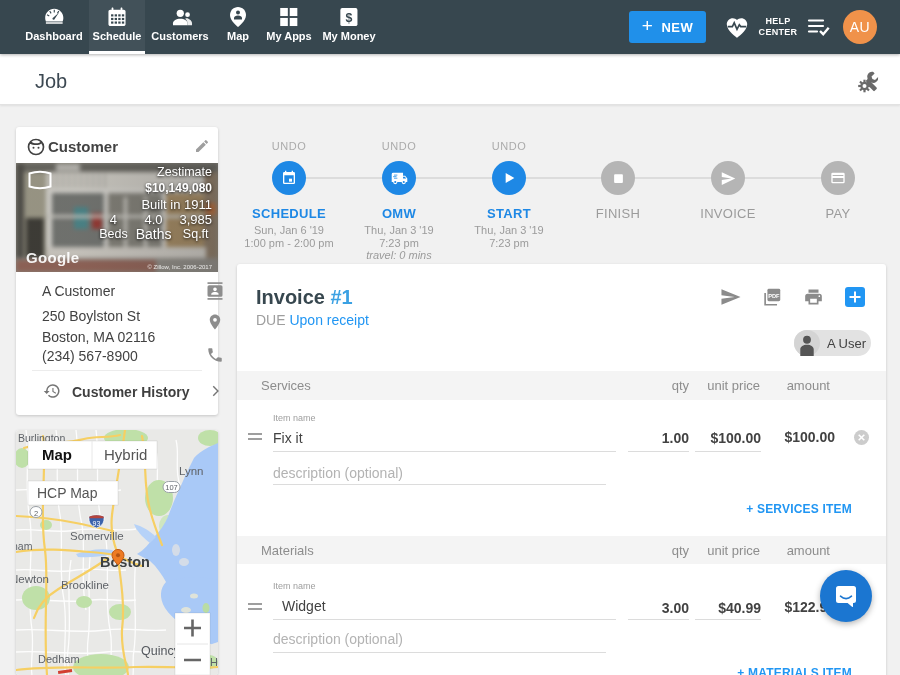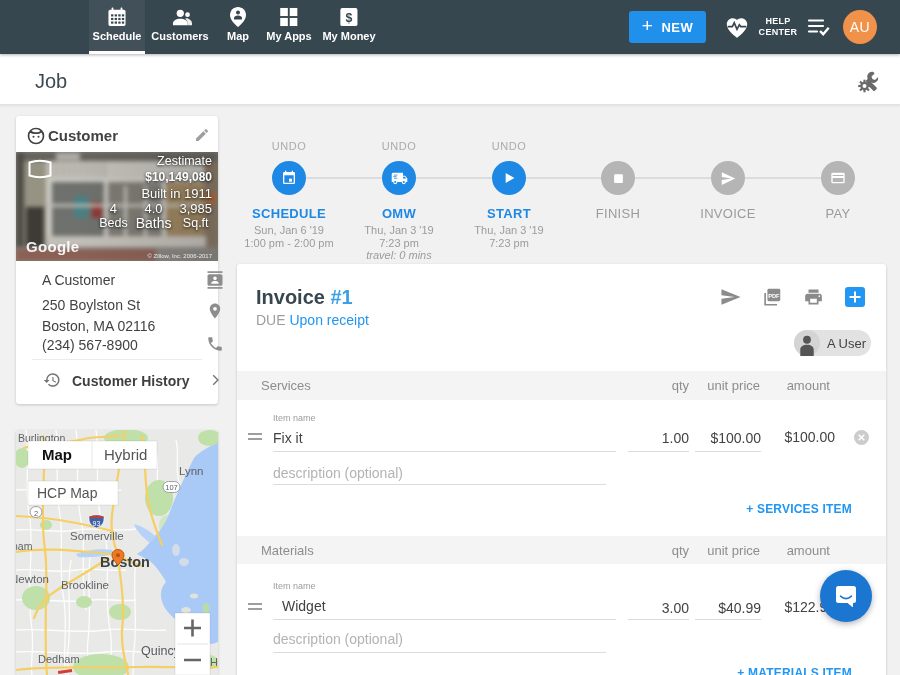--- a/index.html
+++ b/index.html
@@ -16,47 +16,61 @@
 #newbtn { position:absolute; left:629px; top:11px; width:77px; height:32px; background:#2090ea; border-radius:3px; color:#fff; font-size:13px; font-weight:bold; display:flex; align-items:center; justify-content:center; letter-spacing:.5px; }
 #newbtn .pl { font-size:19px; font-weight:normal; margin-right:8px; margin-top:-2px; }
 #helpcenter { position:absolute; left:752px; top:16px; width:52px; text-align:center; color:#fff; font-size:9px; font-weight:bold; line-height:11px; letter-spacing:.3px;}
 #avatar { position:absolute; left:843px; top:10px; width:34px; height:34px; border-radius:50%; background:#f0924a; color:#fff; font-size:14px; display:flex; align-items:center; justify-content:center; letter-spacing:.5px; }
 
 #jobbar { position:absolute; left:0; top:54px; width:900px; height:51px; background:#fff; border-bottom:1px solid #e2e2e2; box-shadow:0 1px 2px rgba(0,0,0,.08); z-index:40; }
 #jobbar .title { position:absolute; left:35px; top:16px; font-size:20px; color:#3c4852; }
 
 .card { position:absolute; background:#fff; border-radius:3px; box-shadow:0 1px 3px rgba(0,0,0,.18); }
 
-#custcard { left:16px; top:116px; width:202px; height:288px; }
+#custcard { left:16px; top:127px; width:202px; height:288px; }
 .ctext { font-size:14px; color:#424242; }
 
 .step { position:absolute; transform:translateX(-50%); text-align:center; width:110px; }
 .step .undo { font-size:11px; color:#ababab; letter-spacing:.5px; height:12px; line-height:12px; }
 .step .circ { width:34px; height:34px; border-radius:50%; margin:9px auto 0; display:flex; align-items:center; justify-content:center; }
 .step .slbl { margin-top:11px; font-size:13px; font-weight:bold; letter-spacing:.3px; }
 .step .sub { margin-top:3px; font-size:11px; color:#9b9b9b; line-height:12.5px; }
 #stepline { position:absolute; left:289px; top:177px; width:549px; height:2px; background:#dcdcdc; }
 
 #invcard { left:237px; top:264px; width:649px; height:500px; }
 .band { position:absolute; left:0; width:649px; height:29px; background:#f4f4f4; color:#8d8d8d; font-size:13px; }
 .band span { position:absolute; top:7px; }
 .inline { position:absolute; height:1px; background:#dcdcdc; }
 .itemlbl { position:absolute; font-size:9px; color:#9e9e9e; }
 .itemval { position:absolute; font-size:14px; color:#424242; }
-.ralign { text-align:right; }
+.ralign { text-align:right;font-weight:bold; }
 .desc { position:absolute; font-size:14px; color:#b3b3b3; }
 .addlink { position:absolute; font-size:12px; font-weight:bold; color:#2196f3; letter-spacing:.2px; }
 
 #fab { position:absolute; left:820px; top:570px; width:52px; height:52px; border-radius:50%; background:#1b76d1; box-shadow:0 2px 6px rgba(0,0,0,.3); display:flex; align-items:center; justify-content:center; z-index:60; }
 </style>
 </head>
 <body>
 <div id="pagebg" class="abs" style="left:0;top:105px;width:900px;height:570px;background:#f1f1f1;"></div>
 
 <div id="nav">
+  <div class="navitem" style="left:54px;">
+    <svg width="22" height="20" viewBox="0 0 24 22">
+        <path fill="#fff" d="M12 2C6.5 2 2 6.5 2 12c0 1.4.3 2.7.8 3.9h18.4c.5-1.2.8-2.5.8-3.9C22 6.5 17.5 2 12 2z"></path>
+        <g stroke="#37474f" stroke-width="1.2">
+          <line x1="12" y1="3" x2="12" y2="6"></line>
+          <line x1="7" y1="4.5" x2="8.5" y2="7"></line>
+          <line x1="17" y1="4.5" x2="15.5" y2="7"></line>
+          <line x1="4" y1="8.5" x2="6.5" y2="9.8"></line>
+        </g>
+        <path fill="#37474f" d="M11 11.5l6.2-5.4-4.6 6.9a1.3 1.3 0 1 1-1.6-1.5z"></path>
+        <rect x="2.8" y="16.8" width="18.4" height="1.6" fill="#fff"></rect>
+      </svg>
+    <div class="lbl">Dashboard</div>
+  </div>
   <div class="navitem navsel" style="left:117px;width:56px;">
     <svg width="18" height="20" viewBox="0 0 20 22">
         <path fill="#fff" d="M16 3h1.5c1 0 2 .9 2 2v14c0 1.1-1 2-2 2h-15c-1 0-2-.9-2-2V5c0-1.1 1-2 2-2H4V1.5C4 1 4.4.5 5 .5S6 1 6 1.5V3h8V1.5c0-.5.4-1 1-1s1 .5 1 1V3z"></path>
         <g fill="#37474f">
           <rect x="3.4" y="8" width="2.6" height="2.4"></rect>
           <rect x="7.4" y="8" width="2.6" height="2.4"></rect>
           <rect x="11.4" y="8" width="2.6" height="2.4"></rect>
           <rect x="15.4" y="8" width="2.6" height="2.4"></rect>
           <rect x="3.4" y="12" width="2.6" height="2.4"></rect>
           <rect x="7.4" y="12" width="2.6" height="2.4"></rect>

